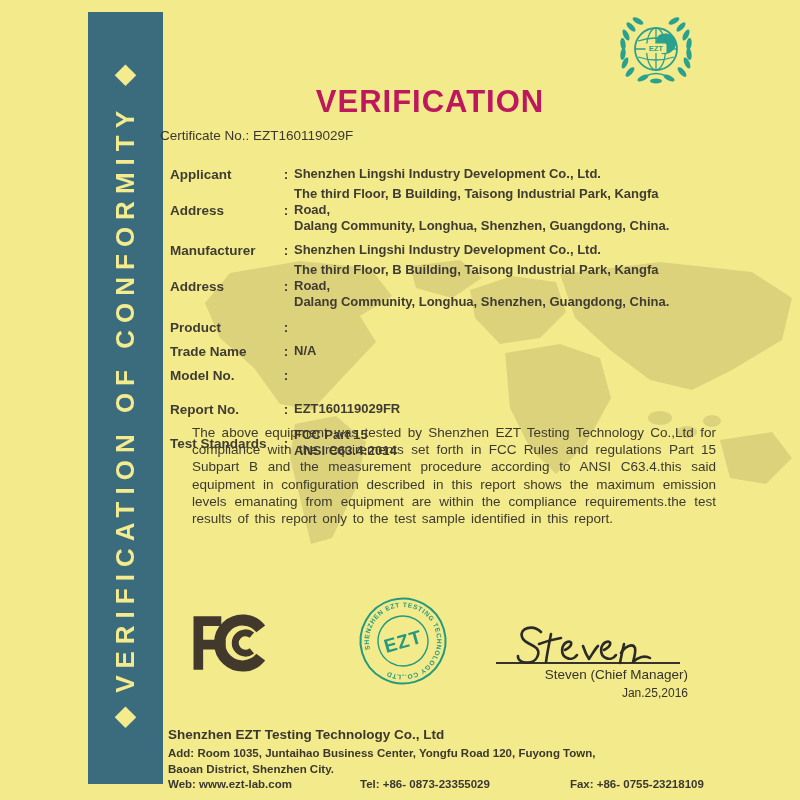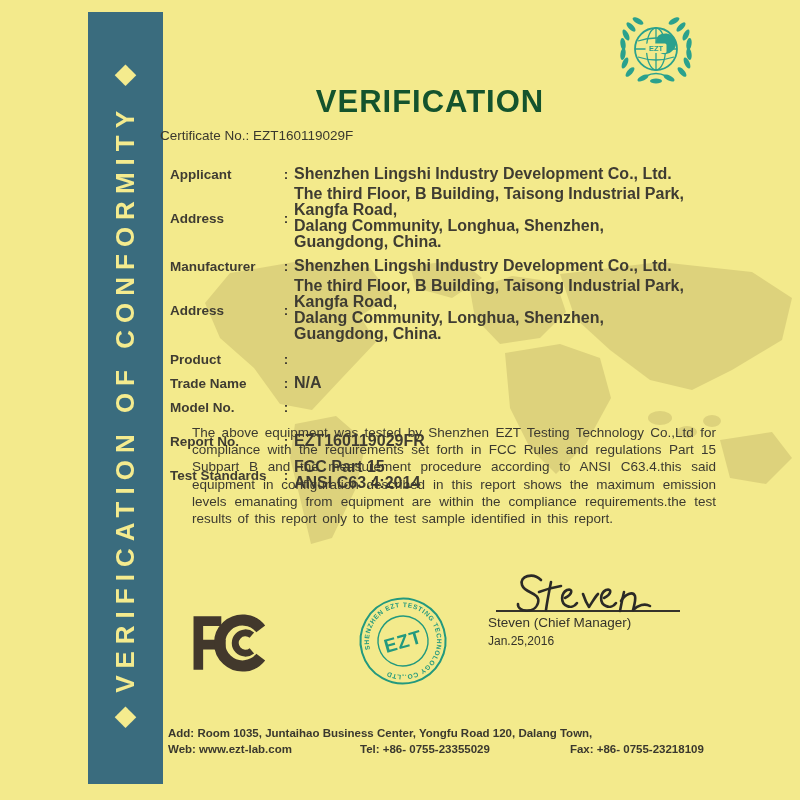--- a/index.html
+++ b/index.html
@@ -13,45 +13,45 @@
         font-weight:bold;font-size:26px;letter-spacing:7px;white-space:nowrap;
         display:flex;align-items:center;}
   .band-diamond{font-size:28px;letter-spacing:0;margin:10px 0;}
 
   
   .map{position:absolute;left:160px;top:258px;width:645px;height:300px;}
   .map path,.map ellipse{fill:#ddd27c;}
 
   
   .title{position:absolute;left:160px;top:84px;width:540px;text-align:center;
-         font-size:31px;font-weight:bold;color:#14532d;letter-spacing:1px;}
+         font-size:31px;font-weight:bold;color:#be185d;letter-spacing:1px;}
   .certno{position:absolute;left:160px;top:128px;width:540px;
           font-size:13.5px;color:#3a382e;}
 
   
   .logo{position:absolute;left:612px;top:16px;width:88px;height:70px;}
 
   
   .fields{position:absolute;left:170px;top:166px;width:528px;color:#3f3c32;}
   .frow{display:flex;align-items:center;}
   .flabel{width:108px;font-weight:bold;font-size:13.5px;flex:none;}
   .fcolon{width:16px;flex:none;font-weight:bold;font-size:13.5px;text-align:center;}
-  .fvalue{flex:1;font-weight:bold;font-size:16px;line-height:16px;white-space:pre-line;}
+  .fvalue{flex:1;font-weight:bold;font-size:13px;line-height:16px;white-space:pre-line;}
   .mb4{margin-bottom:4px;}.mb8{margin-bottom:8px;}.mb9{margin-bottom:9px;}
   .mb10{margin-bottom:10px;}.mb18{margin-bottom:18px;}
 
   
   .statement{position:absolute;left:168px;top:424px;width:524px;font-size:13.5px;
              line-height:17.2px;color:#3c3a30;text-align:justify;word-spacing:2px;margin-left:24px;}
 
   
   .fcc{position:absolute;left:188px;top:612px;width:88px;height:62px;}
   .stamp{position:absolute;left:358px;top:596px;width:90px;height:90px;transform:rotate(-16deg);}
   .stamp text{fill:#23997e;}
-  .sig{position:absolute;left:488px;top:570px;width:200px;text-align:left;color:#35332b;}
+  .sig{position:absolute;left:488px;top:622px;width:200px;text-align:right;color:#35332b;}
   .sig-script{display:block;margin:0 auto;}
   .sig-line{width:184px;border-top:2px solid #35332b;margin:-6px auto 3px auto;}
   .sig-name{font-size:13.5px;}
   .sig-date{font-size:12px;margin-top:4px;}
 
   
   .footer{position:absolute;left:168px;top:727px;color:#3a382e;}
   .f-company{font-size:13.5px;font-weight:bold;margin-bottom:5px;}
   .f-line{font-size:11.5px;font-weight:bold;margin-bottom:3.5px;}
   .f-contact{display:flex;font-size:11.5px;font-weight:bold;gap:24px;}
@@ -202,21 +202,23 @@
         <path d="M121,22 C119,30 118,36 117,41"></path>
         <path d="M118,31 C122,24 130,21 132,26 C133,30 131,36 130,40 C135,35 142,33 147,36"></path>
       </g>
     </svg>
     <div class="sig-line"></div>
     <div class="sig-name">Steven (Chief Manager)</div>
     <div class="sig-date">Jan.25,2016</div>
   </div>
 
   <div class="footer">
-    <div class="f-line">Add: Room 1035, Juntaihao Business Center, Yongfu Road 120, Dalang Town,</div>
+    <div class="f-company">Shenzhen EZT Testing Technology Co., Ltd</div>
+    <div class="f-line">Add: Room 1035, Juntaihao Business Center, Yongfu Road 120, Fuyong Town,</div>
+    <div class="f-line">Baoan District, Shenzhen City.</div>
     <div class="f-contact">
       <span class="web">Web: www.ezt-lab.com</span>
-      <span class="tel">Tel: +86- 0755-23355029</span>
+      <span class="tel">Tel: +86- 0873-23355029</span>
       <span class="fax">Fax: +86- 0755-23218109</span>
     </div>
   </div>
 
 </div>
 
 </body></html>

